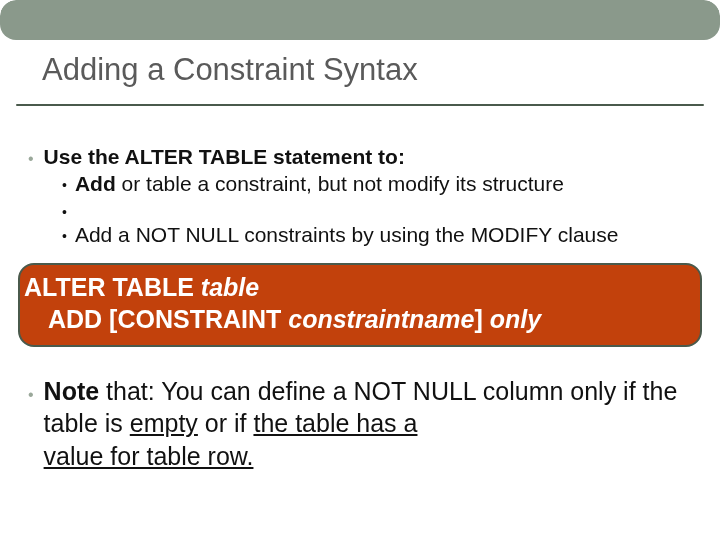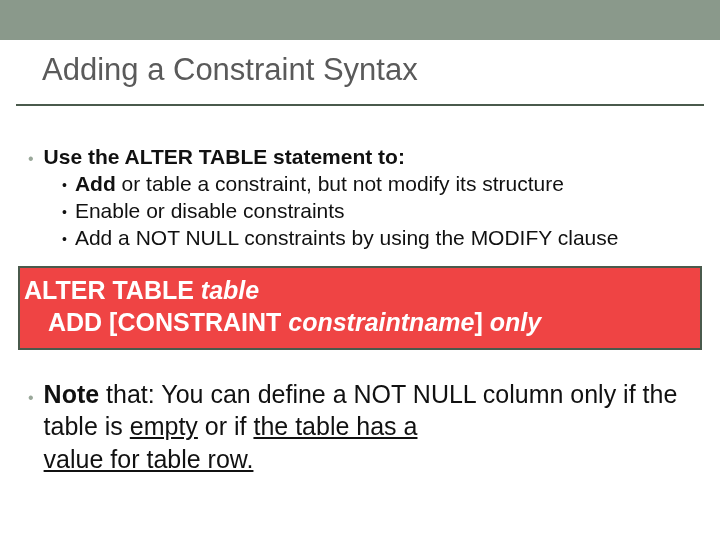--- a/index.html
+++ b/index.html
@@ -1,28 +1,28 @@
 <!DOCTYPE html>
 <html><head>
 <meta charset="utf-8">
 <style>
-  * { margin: 0; padding: 0; box-sizing: border-box; }
+  * { margin: 0; padding: 0; box-sizing: border-box; border-radius: 16px; }
   html, body { width: 720px; height: 540px; font-family: Arial, Helvetica, sans-serif; background: #fff; }
   .slide { width: 720px; height: 540px; position: relative; overflow: hidden; }
   .top-bar { background: #8a998b; height: 40px; width: 100%; }
   .title { font-size: 31px; color: #5a5a5a; padding: 12px 0 8px 42px; }
   .rule { border-bottom: 2px solid #4a5a4c; margin: 8px 16px 0 16px; }
   .body { padding: 38px 28px 0 28px; color: #111; font-size: 21px; line-height: 1.28; }
   .b0 { display: flex; align-items: flex-start; }
   .b0 .dot { color: #9aa89a; font-size: 16px; margin-right: 10px; margin-top: 5px; }
   .b1 { display: flex; align-items: flex-start; padding-left: 34px; }
   .b1 .dot { color: #111; font-size: 14px; margin-right: 8px; margin-top: 6px; }
   .codebox {
     margin: 14px 18px 0 18px;
-    background: #ef4444;
+    background: #c2410c;
     border: 2px solid #4a5a4c;
     color: #fff;
     font-weight: bold;
     font-size: 25px;
     line-height: 1.28;
     padding: 6px 8px 10px 2px;
   }
   .codebox .l1 { padding-left: 2px; }
   .codebox .l2, .codebox .l3 { padding-left: 26px; }
   .italic { font-style: italic; }
@@ -49,21 +49,20 @@
 
     <div class="b1">
       <span class="dot">•</span>
       <div>
         <b><span>Add</span></b><span> or table a constraint, but not modify its structure</span>
       </div>
     </div>
 
     <div class="b1">
       <span class="dot">•</span>
-      <div>Enable or disable constraints</div>
     </div>
 
     <div class="b1">
       <span class="dot">•</span>
       <div>
         <span>Add a </span><span>NOT NULL</span><span> constraints by using the </span><span>MODIFY</span><span> clause</span>
       </div>
     </div>
   </div>
 

